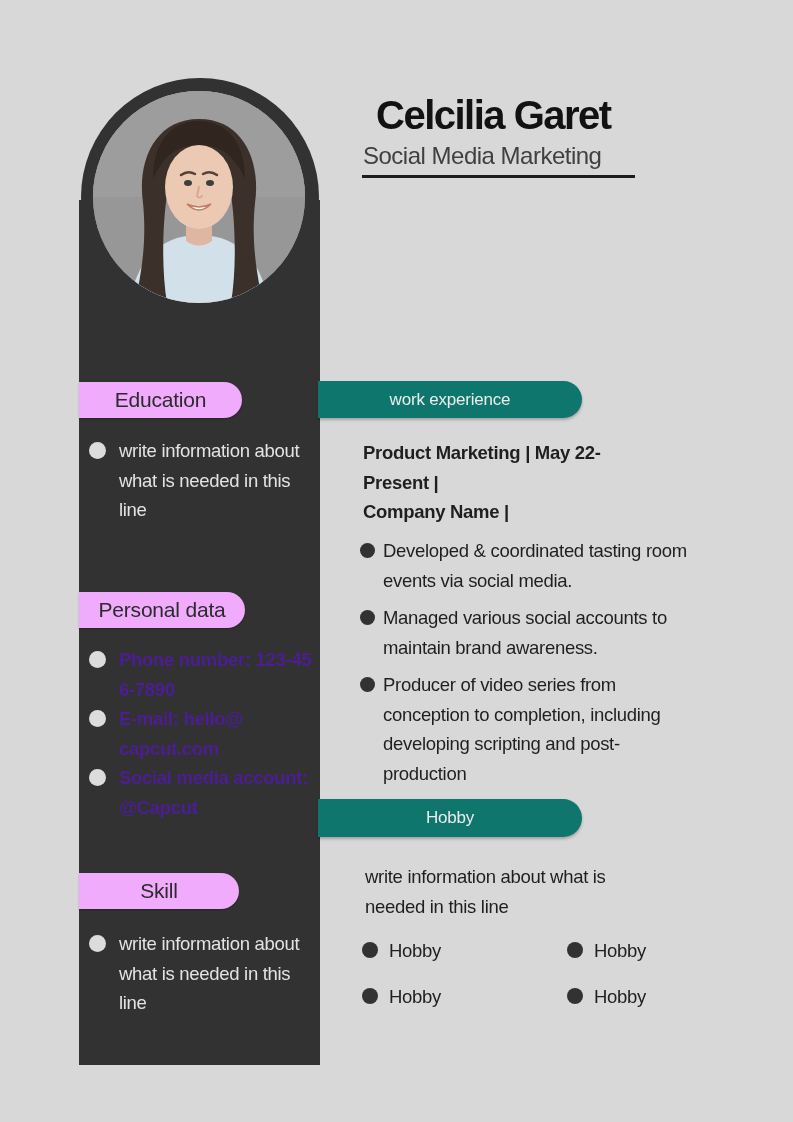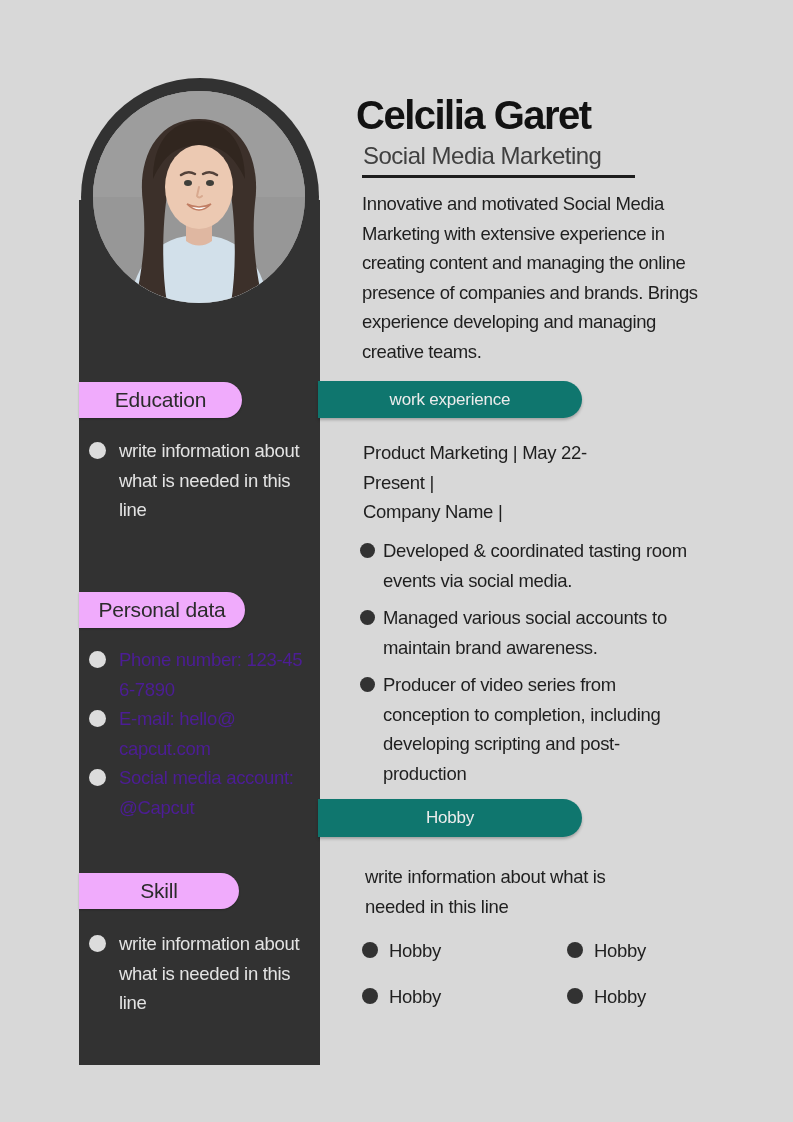--- a/index.html
+++ b/index.html
@@ -66,24 +66,24 @@
   }
   .personal-row{
     display:flex;gap:13px;color:#4c1d95;
     font-size:18.5px;line-height:29.5px;letter-spacing:-0.3px;
   }
   .personal-row .dot{
     flex:0 0 auto;width:17px;height:17px;border-radius:50%;
     background:#dcdcdc;margin-top:6px;
   }
   .personal-row .txt{width:200px;}
-  .pre{white-space:pre-line;}
+  .pre{white-space:pre-line;font-weight:bold;}
   
   .name{
-    position:absolute;left:356px;top:92px;z-index:2;
+    position:absolute;left:376px;top:92px;z-index:2;
     font-size:40px;font-weight:bold;line-height:46px;
     color:#121212;letter-spacing:-1.5px;
   }
   .role{
     position:absolute;left:363px;top:141px;z-index:2;
     font-size:24px;line-height:30px;color:#404040;letter-spacing:-0.5px;
   }
   .rule{
     position:absolute;left:362px;top:175px;width:273px;height:3px;
     background:#1d1d1d;z-index:2;
@@ -148,21 +148,20 @@
       <ellipse cx="95" cy="92" rx="4" ry="3" fill="#3f3f3a"></ellipse>
       <ellipse cx="117" cy="92" rx="4" ry="3" fill="#3f3f3a"></ellipse>
       <path d="M106 96 L104 105 Q106 108 109 105" stroke="#d8a98f" stroke-width="2" fill="none" stroke-linecap="round"></path>
       <path d="M94 113 Q106 125 118 113 Q106 119 94 113 Z" fill="#ffffff" stroke="#c07d63" stroke-width="1.5"></path>
     </svg>
   </div>
 
   <div class="name">Celcilia Garet</div>
   <div class="role">Social Media Marketing</div>
   <div class="rule"></div>
-  <div class="summary">Innovative and motivated Social Media Marketing with extensive experience in creating content and managing the online presence of companies and brands. Brings experience developing and managing creative teams.</div>
 
   <div class="pill-light pill-edu">
     <span>Education</span>
   </div>
   <div class="pill-light pill-personal">
     <span>Personal data</span>
   </div>
   <div class="pill-light pill-skill">
     <span>Skill</span>
   </div>

